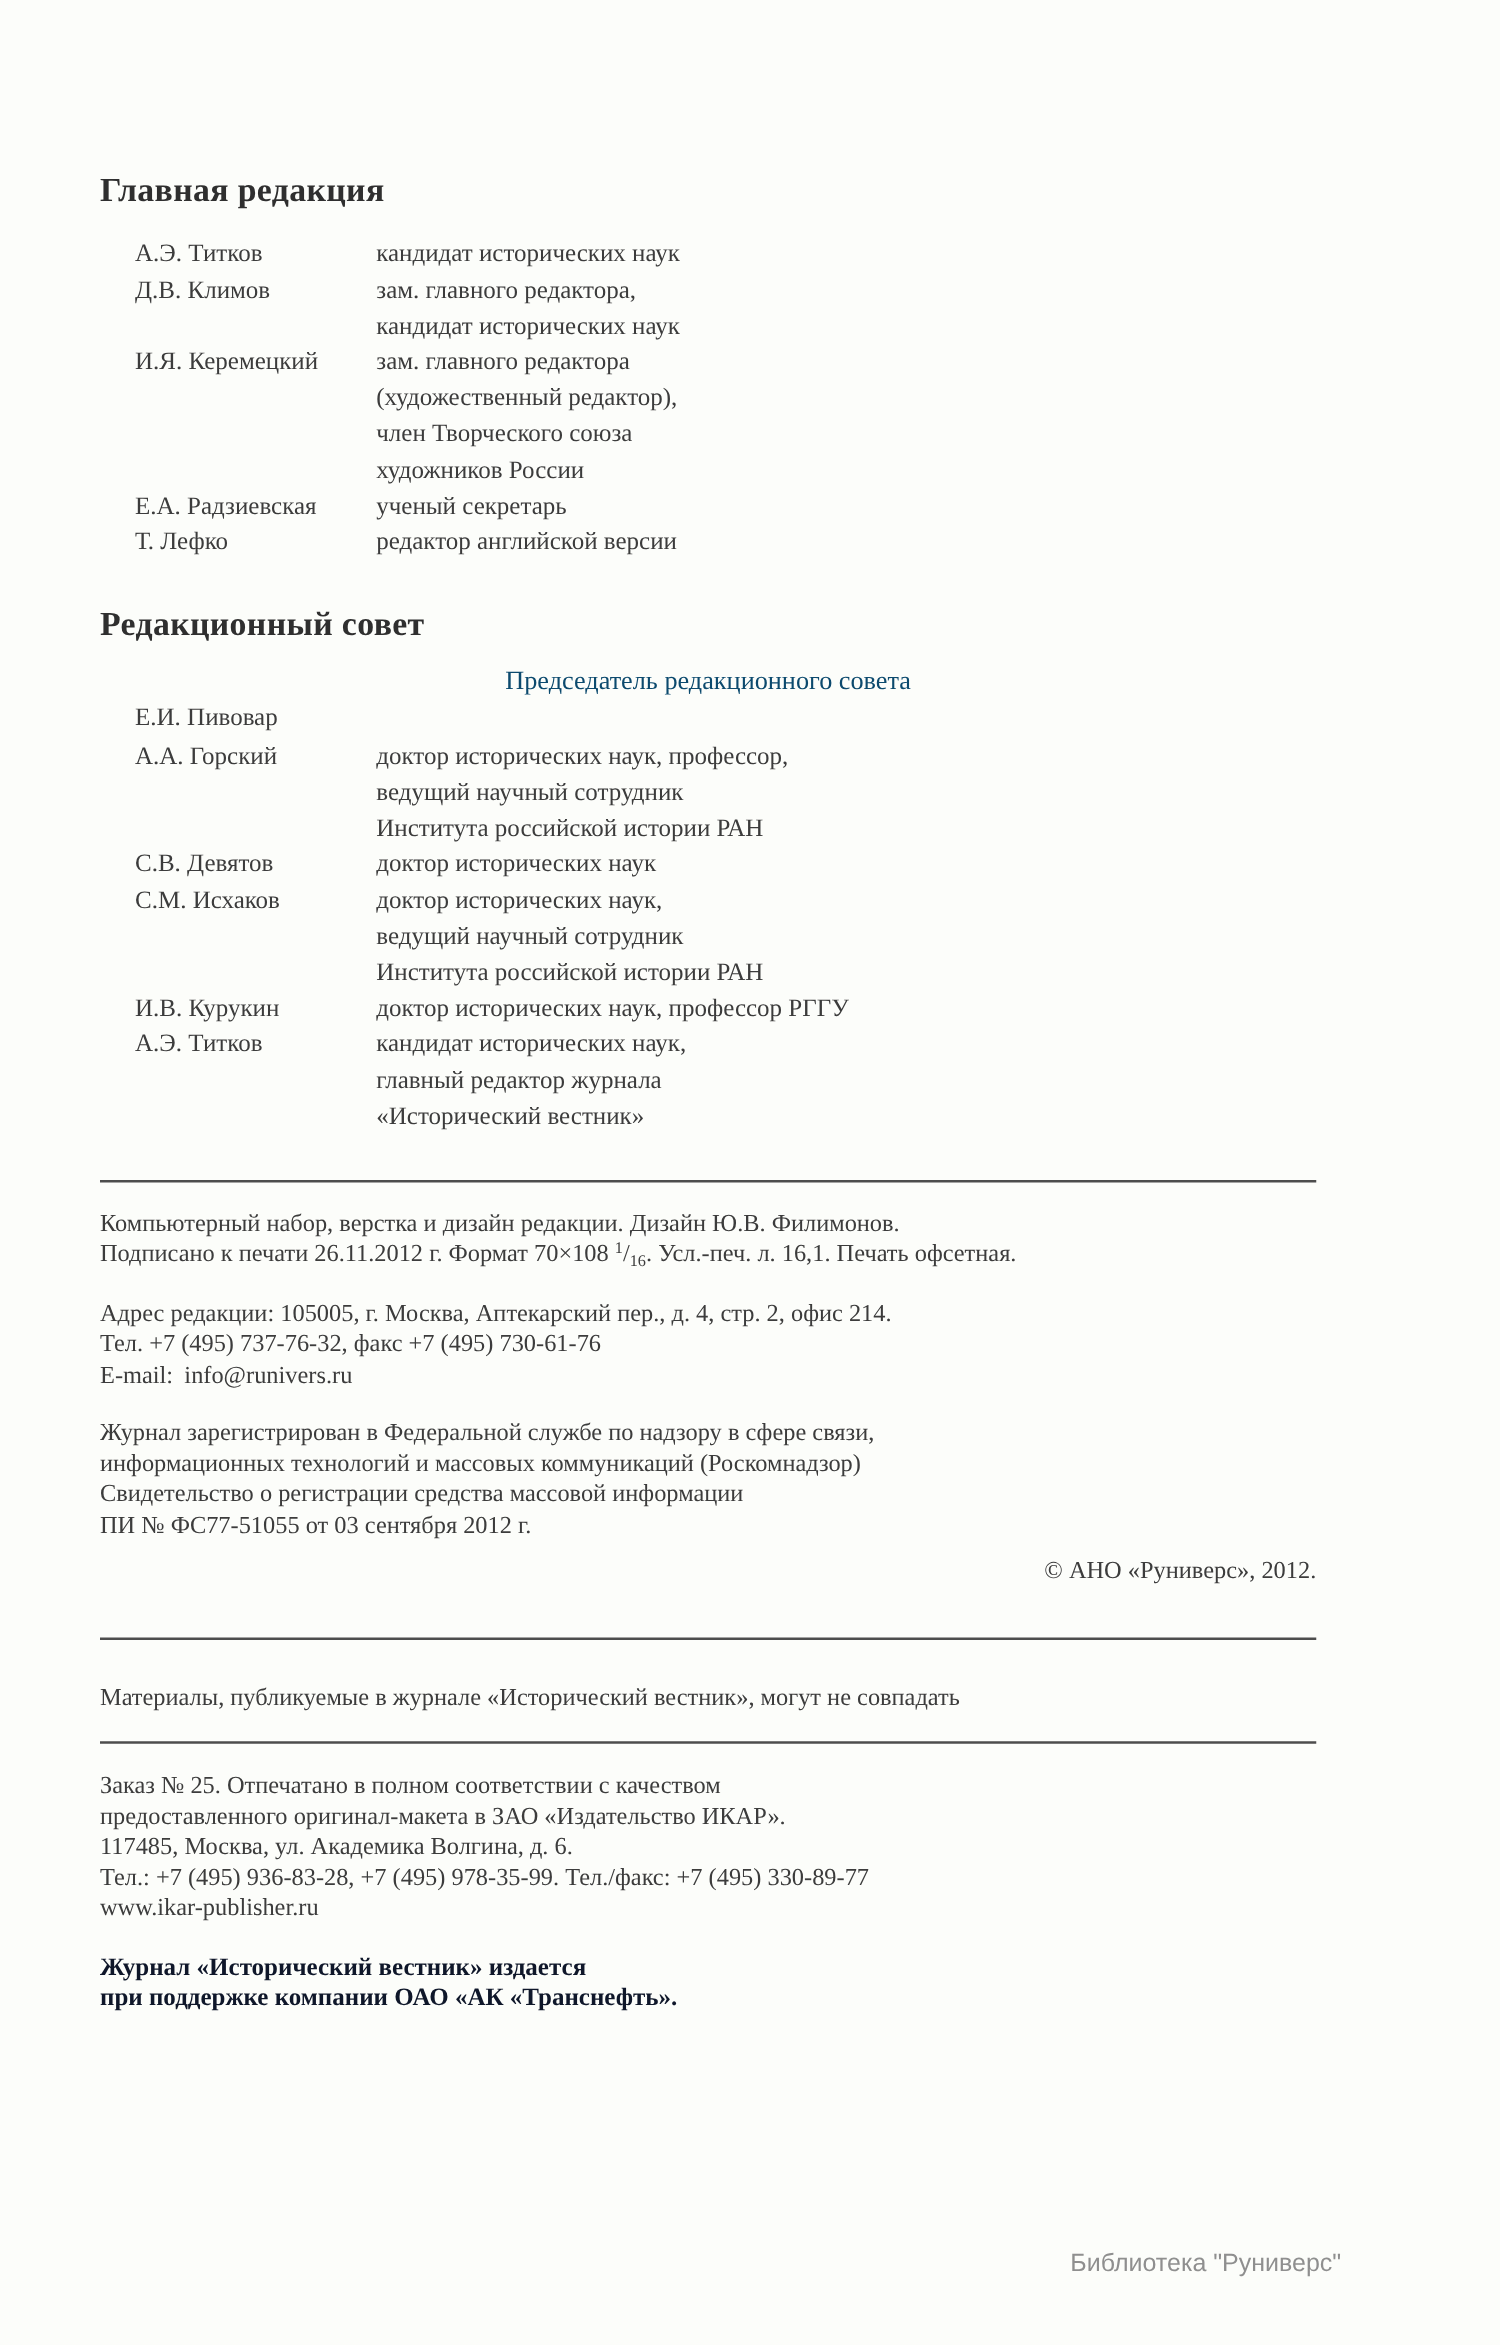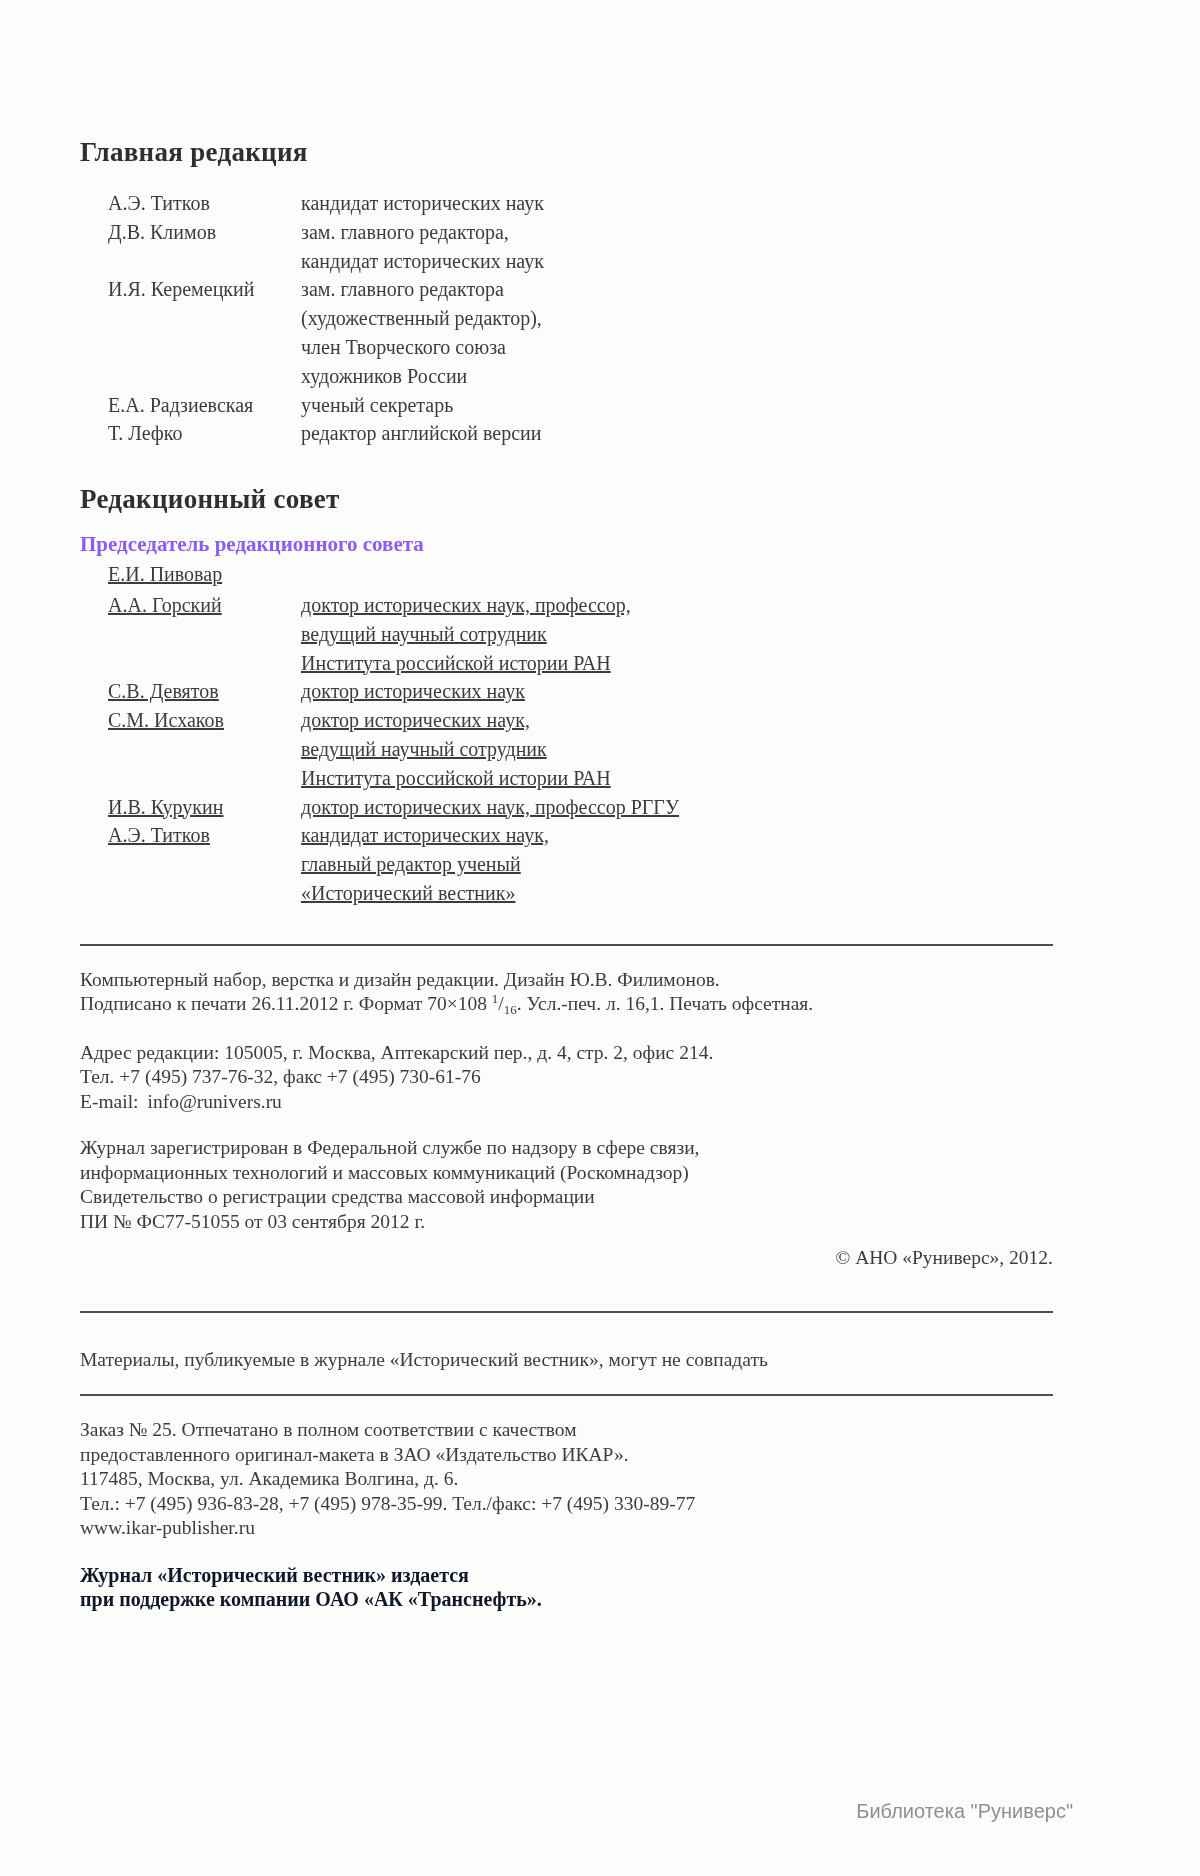--- a/index.html
+++ b/index.html
@@ -29,25 +29,26 @@
     line-height: 30px;
     font-weight: bold;
     color: #2f2f2f;
     letter-spacing: 0.3px;
   }
   .h-main.second { padding-top: 0; margin-top: 36px; }
   .h-sub {
     margin: 16px 0 0 0;
     font-size: 21px;
     line-height: 28px;
-    font-weight: bold;
-    color: #8b5cf6;
+    font-weight: normal;
+    color: #0c4a6e;
+    text-align: center;
   }
   .rows { margin-top: 22px; margin-left: 28px; }
-  .rows.tight { margin-top: 2px; text-decoration: underline; }
+  .rows.tight { margin-top: 2px; }
   .row {
     display: grid;
     grid-template-columns: 193px 1fr;
     font-size: 20px;
     line-height: 28.8px;
   }
   .row .name { white-space: nowrap; }
   .row .line { white-space: nowrap; }
   .hr {
     border: none;
@@ -186,21 +187,21 @@
       <div class="row">
         <div class="name">И.В. Курукин</div>
         <div class="roles">
           <div class="line">доктор исторических наук, профессор РГГУ</div>
         </div>
       </div>
       <div class="row">
         <div class="name">А.Э. Титков</div>
         <div class="roles">
           <div class="line">кандидат исторических наук,</div>
-          <div class="line">главный редактор ученый</div>
+          <div class="line">главный редактор журнала</div>
           <div class="line">«Исторический вестник»</div>
         </div>
       </div>
     </div>
 
     <hr class="hr hr1">
 
     <div class="para">
       <div class="line">Компьютерный набор, верстка и дизайн редакции. Дизайн Ю.В. Филимонов.</div>
       <div class="line"><span>Подписано к печати 26.11.2012 г. Формат 70×108 </span><sup>1</sup><span>/</span><sub>16</sub><span>. Усл.-печ. л. 16,1. Печать офсетная.</span></div>

